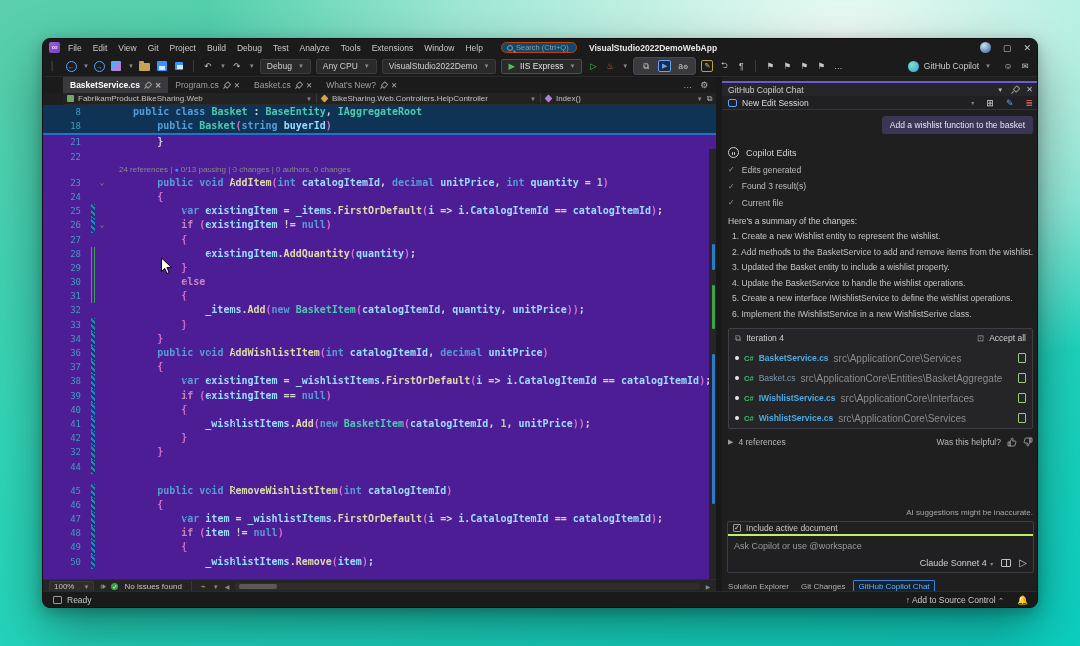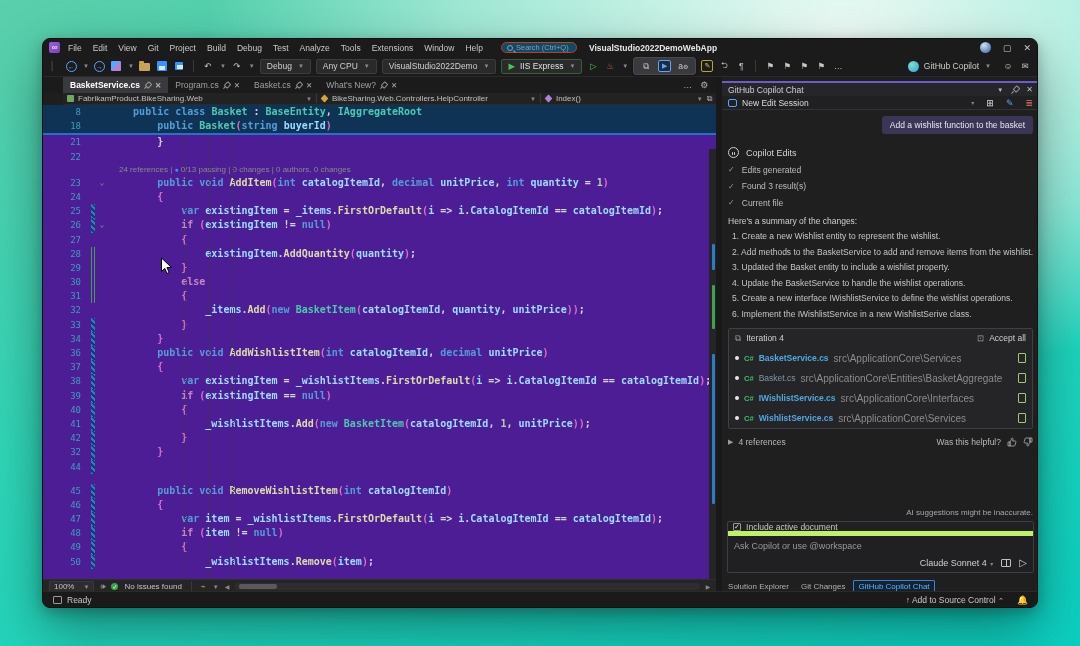--- a/index.html
+++ b/index.html
@@ -115,21 +115,21 @@
   .filedot { width:4px; height:4px; border-radius:50%; background:#e8e8e8; flex:none; }
   .csicon { color:#3dbe6c; font-weight:bold; font-size:7.5px; flex:none; }
   .fname { font-weight:bold; color:#4fa8e0; }
   .fname.muted { font-weight:normal; color:#7e97a8; }
   .fpath { color:#8c8c8c; font-size:10px; }
   .docicon { margin-left:auto; width:8px; height:10px; border:1px solid #9ccc7a; border-radius:1px; position:relative; flex:none; }
   .refsrow { display:flex; align-items:center; gap:5px; margin-top:8px; color:#b8b8b8; }
   .refsrow .helpful { margin-left:auto; display:flex; align-items:center; gap:6px; }
   .disclaimer { position:absolute; right:6px; bottom:76px; color:#a8a8a8; font-size:8px; }
   .inputbox { position:absolute; left:5px; right:5px; bottom:20px; height:52px; border:1px solid #3e3e44; background:#202023; border-radius:2px; }
-  .incl { display:flex; align-items:center; gap:5px; height:14px; border-bottom:5px solid #bef264; padding:0 5px; font-size:8.5px; color:#c8c8c8; }
+  .incl { display:flex; align-items:center; gap:5px; height:14px; border-bottom:2px solid #bef264; padding:0 5px; font-size:8.5px; color:#c8c8c8; }
   .cbox { width:8px; height:8px; border:1px solid #9a9a9a; border-radius:1px; color:#d8d8d8; font-size:7px; display:flex; align-items:center; justify-content:center; }
   .placeholder { padding:5px 6px; color:#9a9a9a; font-size:9px; }
   .modelrow { position:absolute; right:6px; bottom:4px; display:flex; align-items:center; gap:8px; color:#d0d0d0; font-size:9px; }
   .bookicon { width:10px; height:8px; border:1px solid #c0c0c0; border-radius:1px; position:relative; }
   .bookicon::after { content:""; position:absolute; left:4px; top:0; bottom:0; width:1px; background:#c0c0c0; }
   .chat-tabs { height:14px; display:flex; align-items:center; gap:4px; padding:0 2px; background:#1f1f20; font-size:8px; color:#b0b0b0; }
   .chat-tabs .ctab { padding:1px 4px; }
   .chat-tabs .ctab.active { color:#5cb3ff; border:1px solid #3b82d6; border-radius:1px; background:#14212e; }
   
   .statusbar { position:absolute; left:0; bottom:0; width:996px; height:16px; background:#1a1a1b; border-top:1px solid #2a2a2b; display:flex; align-items:center; padding:0 10px; font-size:8.5px; color:#c8c8c8; }

